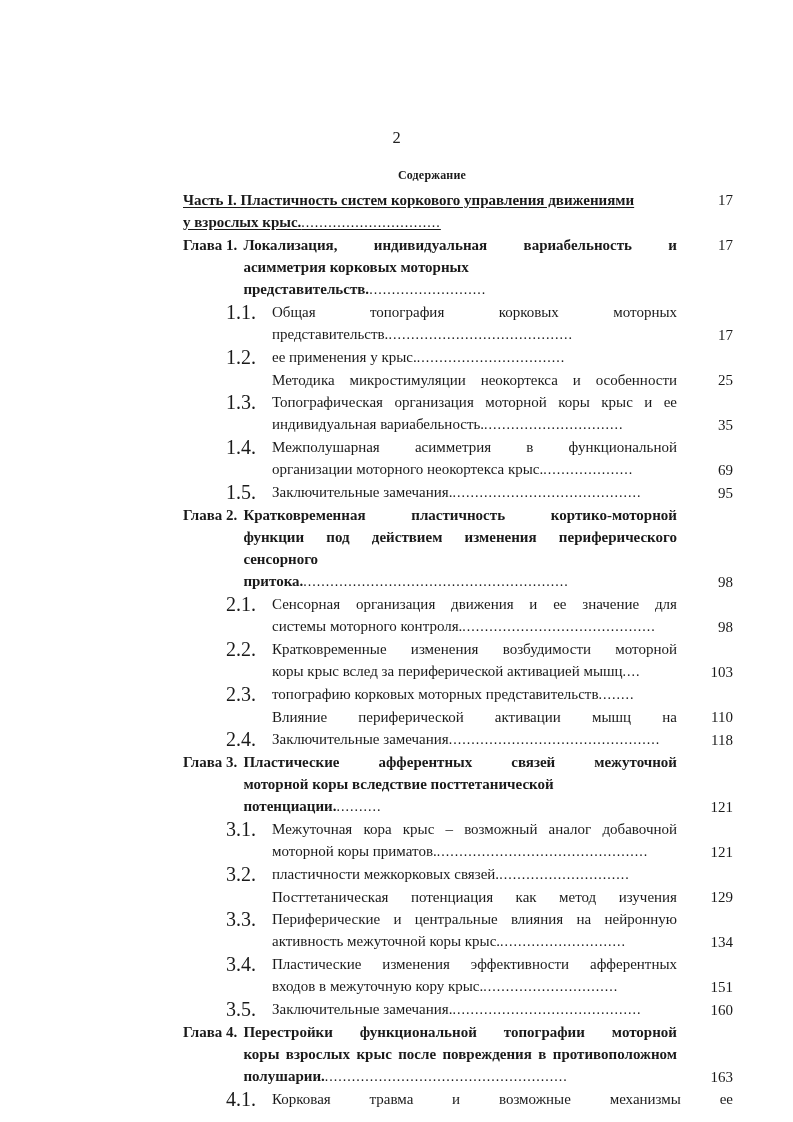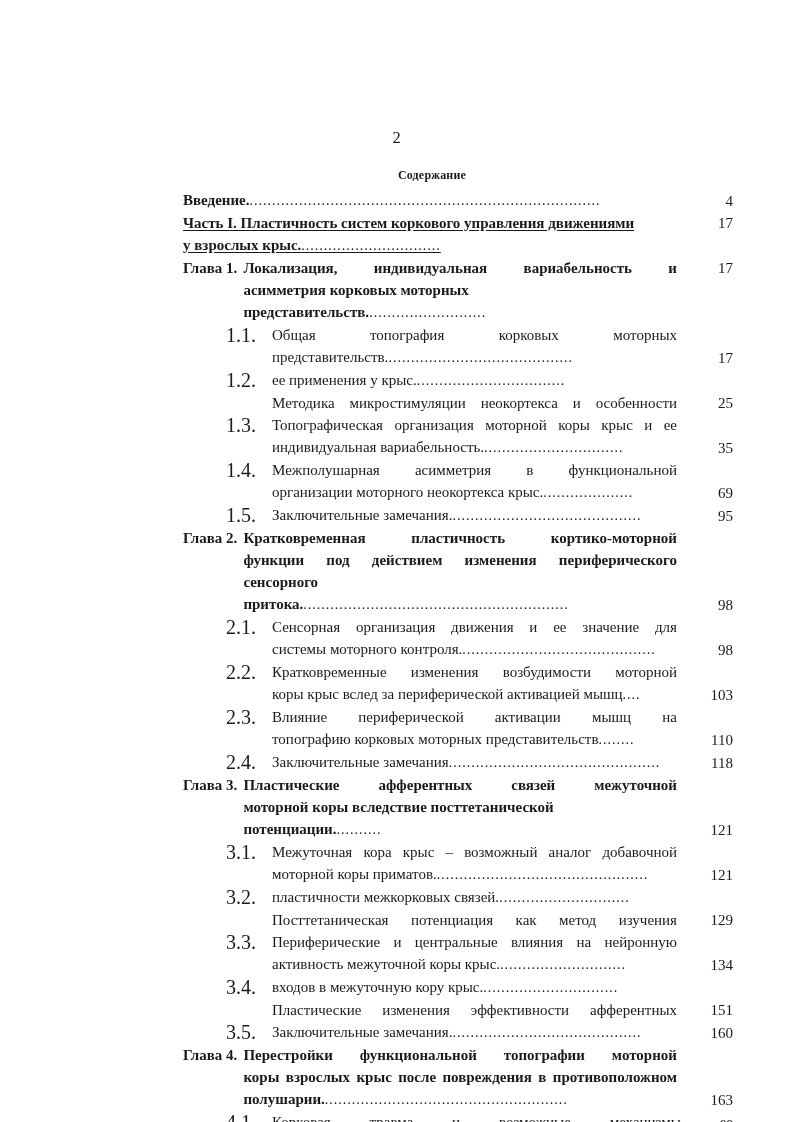--- a/index.html
+++ b/index.html
@@ -135,26 +135,20 @@
 <div class="page">
 
   <div class="folio">2</div>
 
   <div class="content">
 
     <div class="toc-heading">Содержание</div>
 
     <div id="toc-list">
         <div class="entry level0 flat">
-          <div class="body">
-            <span class="block lastline">Введение.<span class="leaders">..............................................................................</span></span>
-          </div>
-          <div class="pagenum align-bottom">4</div>
-        </div>
-        <div class="entry level0 flat">
           <div class="body underlined">
             <span class="block">Часть I. Пластичность систем коркового управления движениями</span>
             <span class="block lastline">у взрослых крыс.<span class="leaders" style="text-decoration: none;">...............................</span></span>
           </div>
           <div class="pagenum">17</div>
         </div>
         <div class="entry level0">
           <div class="label">Глава 1.</div>
           <div class="body">
             <span class="block">Локализация,    индивидуальная    вариабельность    и</span>
@@ -222,22 +216,22 @@
           <div class="label">2.2.</div>
           <div class="body">
             <span class="block">Кратковременные   изменения   возбудимости   моторной</span>
             <span class="block lastline">коры крыс вслед за периферической активацией мышц<span class="leaders">....</span></span>
           </div>
           <div class="pagenum align-bottom">103</div>
         </div>
         <div class="entry level1">
           <div class="label">2.3.</div>
           <div class="body">
+            <span class="block lastline">топографию корковых моторных представительств<span class="leaders">........</span></span>
             <span class="block">Влияние       периферической       активации       мышц       на</span>
-            <span class="block lastline">топографию корковых моторных представительств<span class="leaders">........</span></span>
           </div>
           <div class="pagenum align-bottom">110</div>
         </div>
         <div class="entry level1">
           <div class="label">2.4.</div>
           <div class="body">
             <span class="block lastline">Заключительные замечания<span class="leaders">...............................................</span></span>
           </div>
           <div class="pagenum align-bottom">118</div>
         </div>
@@ -269,22 +263,22 @@
           <div class="label">3.3.</div>
           <div class="body">
             <span class="block">Периферические  и  центральные  влияния  на  нейронную</span>
             <span class="block lastline">активность межуточной коры крыс.<span class="leaders">............................</span></span>
           </div>
           <div class="pagenum align-bottom">134</div>
         </div>
         <div class="entry level1">
           <div class="label">3.4.</div>
           <div class="body">
+            <span class="block">Пластические   изменения   эффективности   афферентных</span>
             <span class="block lastline">входов в межуточную кору крыс.<span class="leaders">..............................</span></span>
-            <span class="block">Пластические   изменения   эффективности   афферентных</span>
           </div>
           <div class="pagenum align-bottom">151</div>
         </div>
         <div class="entry level1">
           <div class="label">3.5.</div>
           <div class="body">
             <span class="block lastline">Заключительные замечания.<span class="leaders">..........................................</span></span>
           </div>
           <div class="pagenum align-bottom">160</div>
         </div>

